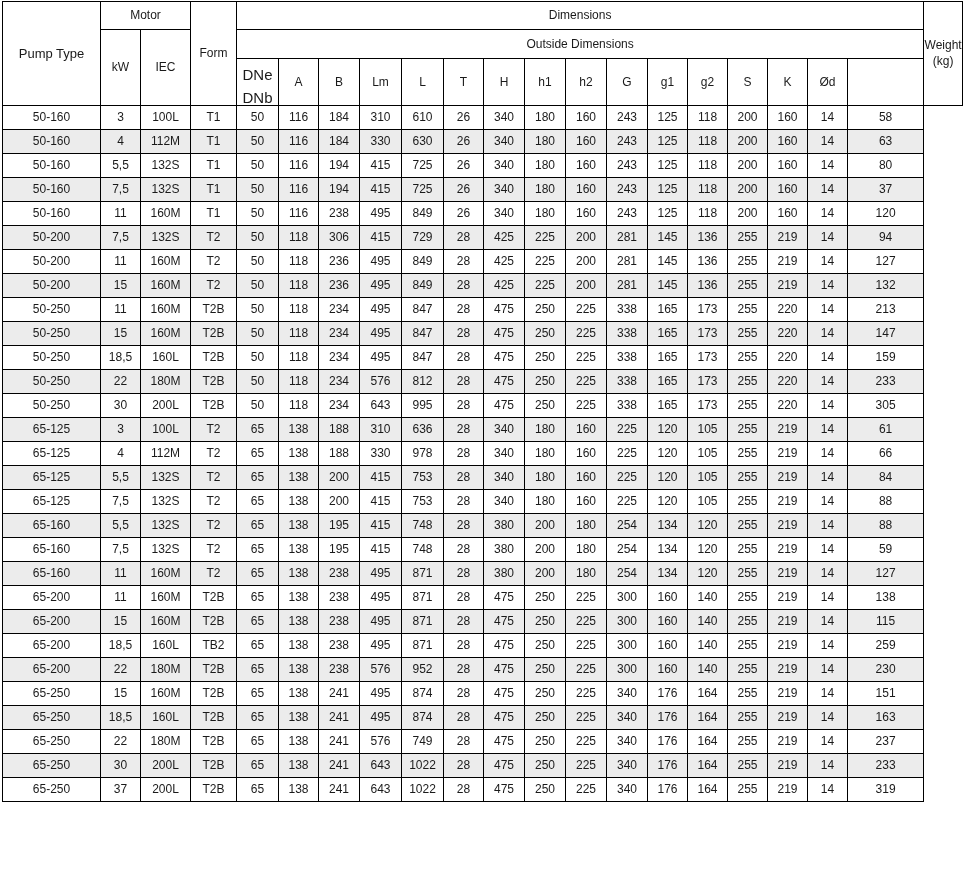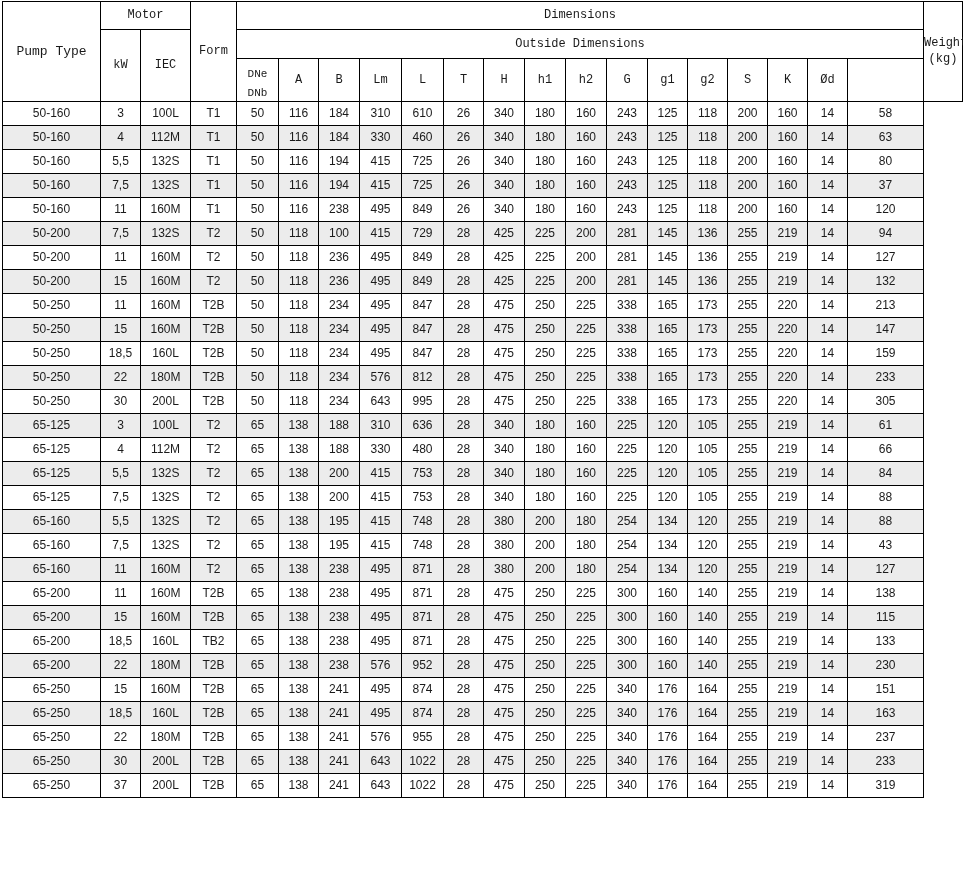--- a/index.html
+++ b/index.html
@@ -32,39 +32,38 @@
     color: #1a1a1a;
     padding: 0;
     height: 23px;
     line-height: 1.05;
     background: #ffffff;
   }
   thead th {
     background: #f0f0f0;
     font-weight: normal;
     font-size: 12.5px;
-    font-family: Liberation Mono, monospace;
   }
   thead th.tall-left {
     font-size: 13px;
   }
   tbody tr.shaded td {
     background: #ececec;
   }
   tbody td {
     height: 23.3px;
   }
   td.first-col, th.first-col {
     font-size: 12.5px;
     margin-left: 12px;
   }
   .dne-stack {
     display: block;
     line-height: 1.0;
-    font-size: 11px;
+    font-size: 15px;
     margin-top: 8px;
   }
   .weight-stack {
     display: block;
     line-height: 1.3;
   }
 </style>
 </head>
 <body>
 
@@ -154,21 +153,21 @@
         </tr>
         <tr class="shaded">
           <td class="first-col">50-160</td>
           <td>4</td>
           <td>112M</td>
           <td>T1</td>
           <td>50</td>
           <td>116</td>
           <td>184</td>
           <td>330</td>
-          <td>460</td>
+          <td>630</td>
           <td>26</td>
           <td>340</td>
           <td>180</td>
           <td>160</td>
           <td>243</td>
           <td>125</td>
           <td>118</td>
           <td>200</td>
           <td>160</td>
           <td>14</td>
@@ -240,21 +239,21 @@
           <td>14</td>
           <td>120</td>
         </tr>
         <tr class="shaded">
           <td class="first-col">50-200</td>
           <td>7,5</td>
           <td>132S</td>
           <td>T2</td>
           <td>50</td>
           <td>118</td>
-          <td>100</td>
+          <td>306</td>
           <td>415</td>
           <td>729</td>
           <td>28</td>
           <td>425</td>
           <td>225</td>
           <td>200</td>
           <td>281</td>
           <td>145</td>
           <td>136</td>
           <td>255</td>
@@ -440,21 +439,21 @@
         </tr>
         <tr>
           <td class="first-col">65-125</td>
           <td>4</td>
           <td>112M</td>
           <td>T2</td>
           <td>65</td>
           <td>138</td>
           <td>188</td>
           <td>330</td>
-          <td>480</td>
+          <td>978</td>
           <td>28</td>
           <td>340</td>
           <td>180</td>
           <td>160</td>
           <td>225</td>
           <td>120</td>
           <td>105</td>
           <td>255</td>
           <td>219</td>
           <td>14</td>
@@ -539,21 +538,21 @@
           <td>28</td>
           <td>380</td>
           <td>200</td>
           <td>180</td>
           <td>254</td>
           <td>134</td>
           <td>120</td>
           <td>255</td>
           <td>219</td>
           <td>14</td>
-          <td>43</td>
+          <td>59</td>
         </tr>
         <tr class="shaded">
           <td class="first-col">65-160</td>
           <td>11</td>
           <td>160M</td>
           <td>T2</td>
           <td>65</td>
           <td>138</td>
           <td>238</td>
           <td>495</td>
@@ -627,21 +626,21 @@
           <td>28</td>
           <td>475</td>
           <td>250</td>
           <td>225</td>
           <td>300</td>
           <td>160</td>
           <td>140</td>
           <td>255</td>
           <td>219</td>
           <td>14</td>
-          <td>133</td>
+          <td>259</td>
         </tr>
         <tr class="shaded">
           <td class="first-col">65-200</td>
           <td>22</td>
           <td>180M</td>
           <td>T2B</td>
           <td>65</td>
           <td>138</td>
           <td>238</td>
           <td>576</td>
@@ -704,21 +703,21 @@
         </tr>
         <tr>
           <td class="first-col">65-250</td>
           <td>22</td>
           <td>180M</td>
           <td>T2B</td>
           <td>65</td>
           <td>138</td>
           <td>241</td>
           <td>576</td>
-          <td>955</td>
+          <td>749</td>
           <td>28</td>
           <td>475</td>
           <td>250</td>
           <td>225</td>
           <td>340</td>
           <td>176</td>
           <td>164</td>
           <td>255</td>
           <td>219</td>
           <td>14</td>

